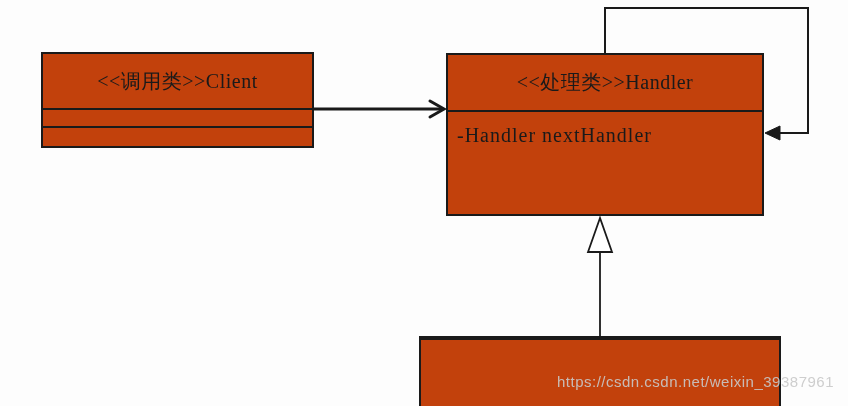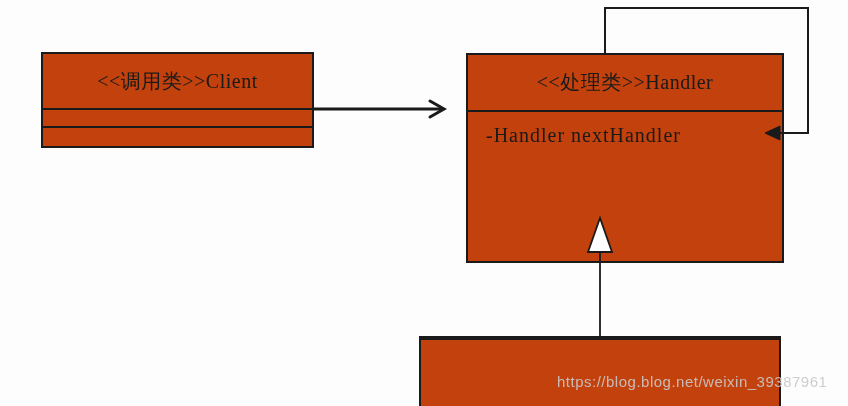--- a/index.html
+++ b/index.html
@@ -34,32 +34,32 @@
     letter-spacing: 0.5px;
     white-space: nowrap;
   }
   .uml-class .compartment {
     box-sizing: border-box;
     border-top: 2px solid var(--line);
   }
   .uml-class .member {
     display: flex;
     align-items: center;
-    padding-left: 18px;
+    padding-left: 9px;
     font-size: 20px;
     letter-spacing: 1px;
     white-space: nowrap;
   }
   
   .client-box { left: 41px; top: 52px; width: 273px; height: 96px; }
   .client-box .title { height: 54px; }
   .client-box .attr-comp { height: 18px; }
   .client-box .method-comp { flex: 1; }
   
-  .handler-box { left: 466px; top: 53px; width: 318px; height: 210px; text-align: right; }
+  .handler-box { left: 446px; top: 53px; width: 318px; height: 163px; text-align: right; }
   .handler-box .title { height: 55px; }
   .handler-box .attr-comp { height: 48px; }
   .handler-box .method-comp { flex: 1; }
   
   .concrete-box { left: 419px; top: 336px; width: 362px; height: 84px; }
   .concrete-box .title { height: 54px; }
   .concrete-box .attr-comp { flex: 1; }
   .overlay {
     position: absolute;
     left: 0; top: 0;
@@ -111,15 +111,15 @@
     <line class="assoc-line" x1="314" y1="109" x2="442" y2="109"></line>
     <polyline class="assoc-head" points="430,101 444,109 430,117"></polyline>
 
     <polyline class="loop-line" points="605,53 605,8 808,8 808,133 779,133"></polyline>
     <polygon class="filled-head" points="765,133 780,126 780,140"></polygon>
 
     <line class="gen-line" x1="600" y1="252" x2="600" y2="337"></line>
     <polygon class="hollow-head" points="600,218 588,252 612,252"></polygon>
   </svg>
 
-  <div class="watermark">https://blog.blog.net/weixin_39387961</div>
+  <div class="watermark">https://csdn.csdn.net/weixin_39387961</div>
 
 </div>
 
 </body></html>

